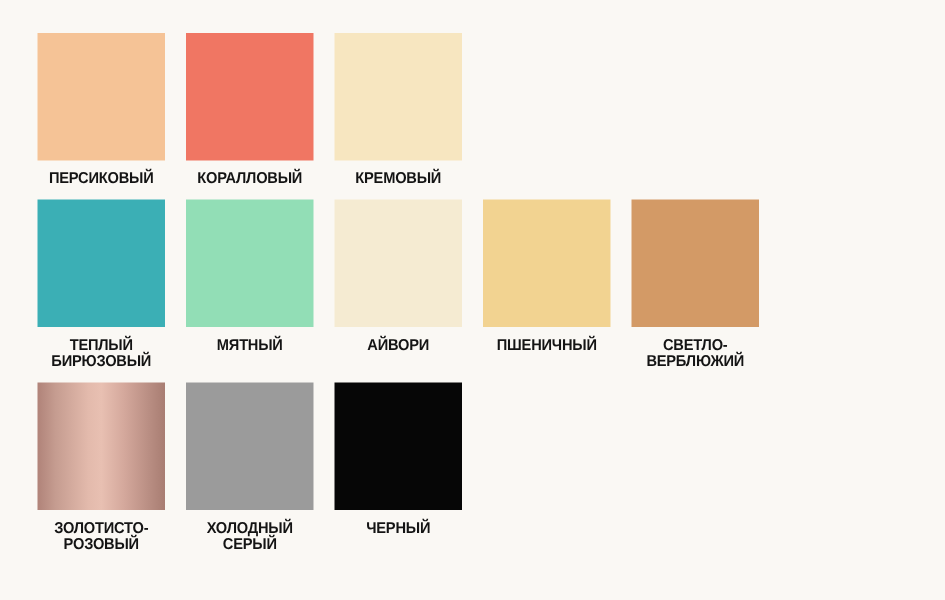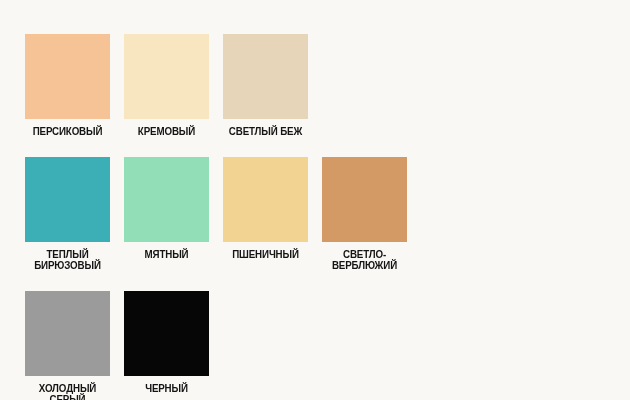--- a/index.html
+++ b/index.html
@@ -27,21 +27,20 @@
     display: flex;
     width: 594px;
     margin-bottom: 7px;
   }
 
   .swatch-cell {
     width: 99px;
     display: flex;
     flex-direction: column;
     align-items: center;
-    margin-top: 12px;
   }
 
   .swatch-chip {
     width: 85px;
     height: 85px;
     display: block;
   }
 
   .swatch-label {
     margin-top: 7px;
@@ -68,49 +67,58 @@
 <body style="background: rgb(250, 248, 244);">
 
 <div id="palette-board" style="background: rgb(250, 248, 244);">
 
   <div class="palette-row" data-row="1">
     <div class="swatch-cell">
       <span class="swatch-chip" style="background: rgb(245, 195, 150);"></span>
       <span class="swatch-label">ПЕРСИКОВЫЙ</span>
     </div>
     <div class="swatch-cell">
+      <span class="swatch-chip" style="background: rgb(240, 118, 99);"></span>
+      <span class="swatch-label">КОРАЛЛОВЫЙ</span>
+    </div>
+    <div class="swatch-cell">
       <span class="swatch-chip" style="background: rgb(247, 230, 192);"></span>
       <span class="swatch-label">КРЕМОВЫЙ</span>
-    </div>
-    <div class="swatch-cell">
-      <span class="swatch-chip" style="background: rgb(230, 213, 184);"></span>
-      <span class="swatch-label">СВЕТЛЫЙ БЕЖ</span>
     </div>
   </div>
 
   <div class="palette-row" data-row="2">
     <div class="swatch-cell">
       <span class="swatch-chip" style="background: rgb(59, 175, 181);"></span>
       <span class="swatch-label">ТЕПЛЫЙ БИРЮЗОВЫЙ</span>
     </div>
     <div class="swatch-cell">
       <span class="swatch-chip" style="background: rgb(146, 222, 182);"></span>
       <span class="swatch-label">МЯТНЫЙ</span>
     </div>
     <div class="swatch-cell">
+      <span class="swatch-chip" style="background: rgb(245, 235, 210);"></span>
+      <span class="swatch-label">АЙВОРИ</span>
+    </div>
+    <div class="swatch-cell">
       <span class="swatch-chip" style="background: rgb(242, 211, 145);"></span>
       <span class="swatch-label">ПШЕНИЧНЫЙ</span>
     </div>
     <div class="swatch-cell">
       <span class="swatch-chip" style="background: rgb(211, 154, 102);"></span>
       <span class="swatch-label">СВЕТЛО-ВЕРБЛЮЖИЙ</span>
     </div>
   </div>
 
   <div class="palette-row" data-row="3">
+    <div class="swatch-cell">
+      <span class="swatch-chip" style="background: linear-gradient(90deg, rgb(176, 131, 121) 0%, rgb(197, 156, 144) 14%, rgb(227, 186, 172) 40%, rgb(232, 192, 178) 50%, rgb(212, 168, 156) 68%, rgb(184, 141, 130) 88%, rgb(168, 125, 114) 100%);"></span>
+      <span class="swatch-label">ЗОЛОТИСТО-
+РОЗОВЫЙ</span>
+    </div>
     <div class="swatch-cell">
       <span class="swatch-chip" style="background: rgb(155, 155, 155);"></span>
       <span class="swatch-label">ХОЛОДНЫЙ
 СЕРЫЙ</span>
     </div>
     <div class="swatch-cell">
       <span class="swatch-chip" style="background: rgb(6, 6, 6);"></span>
       <span class="swatch-label">ЧЕРНЫЙ</span>
     </div>
     <div class="swatch-cell"></div>

